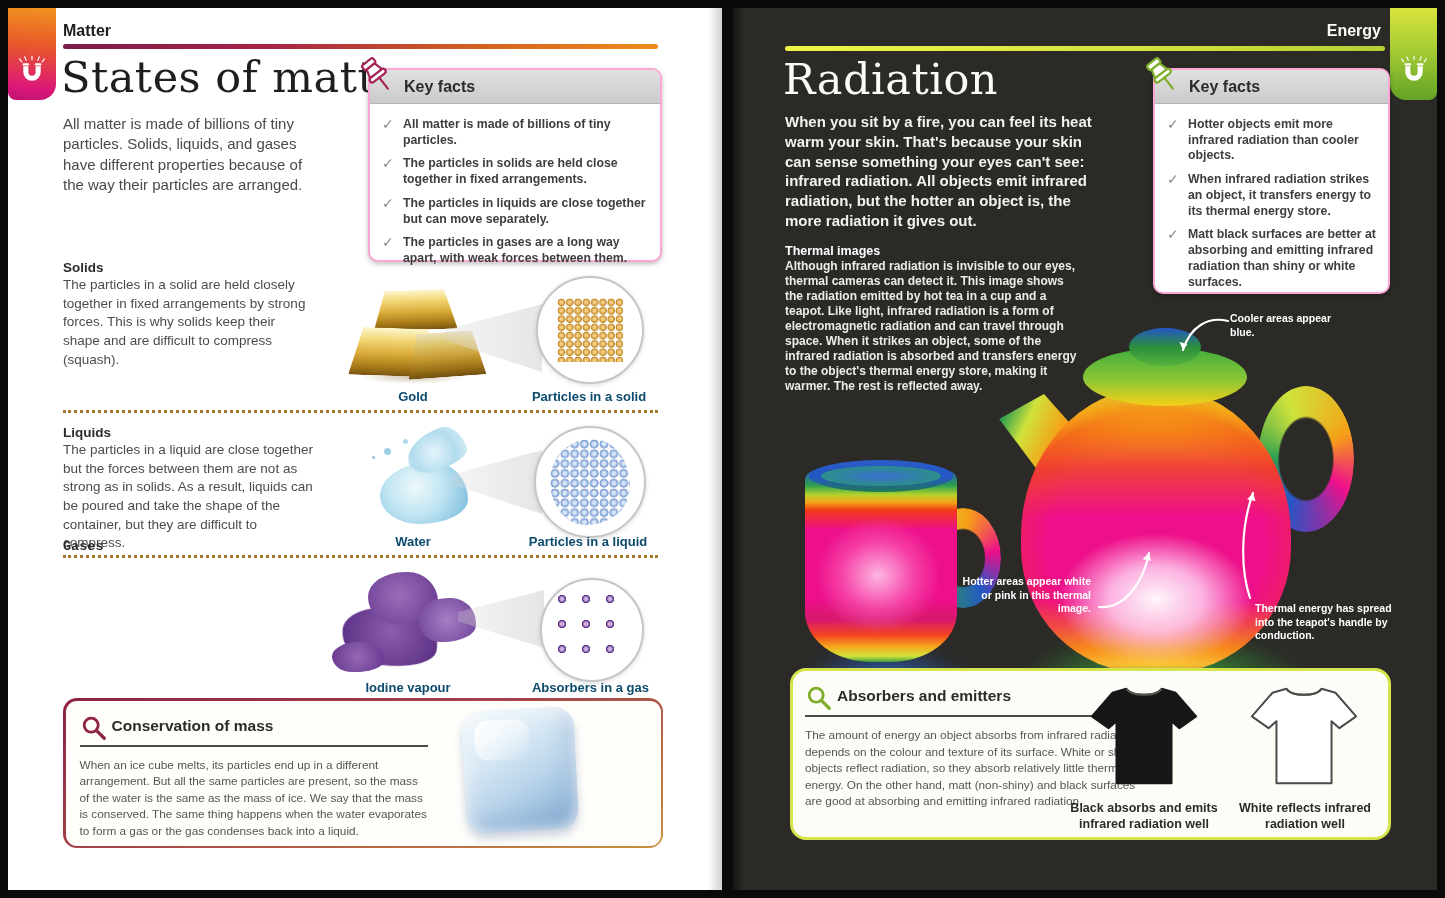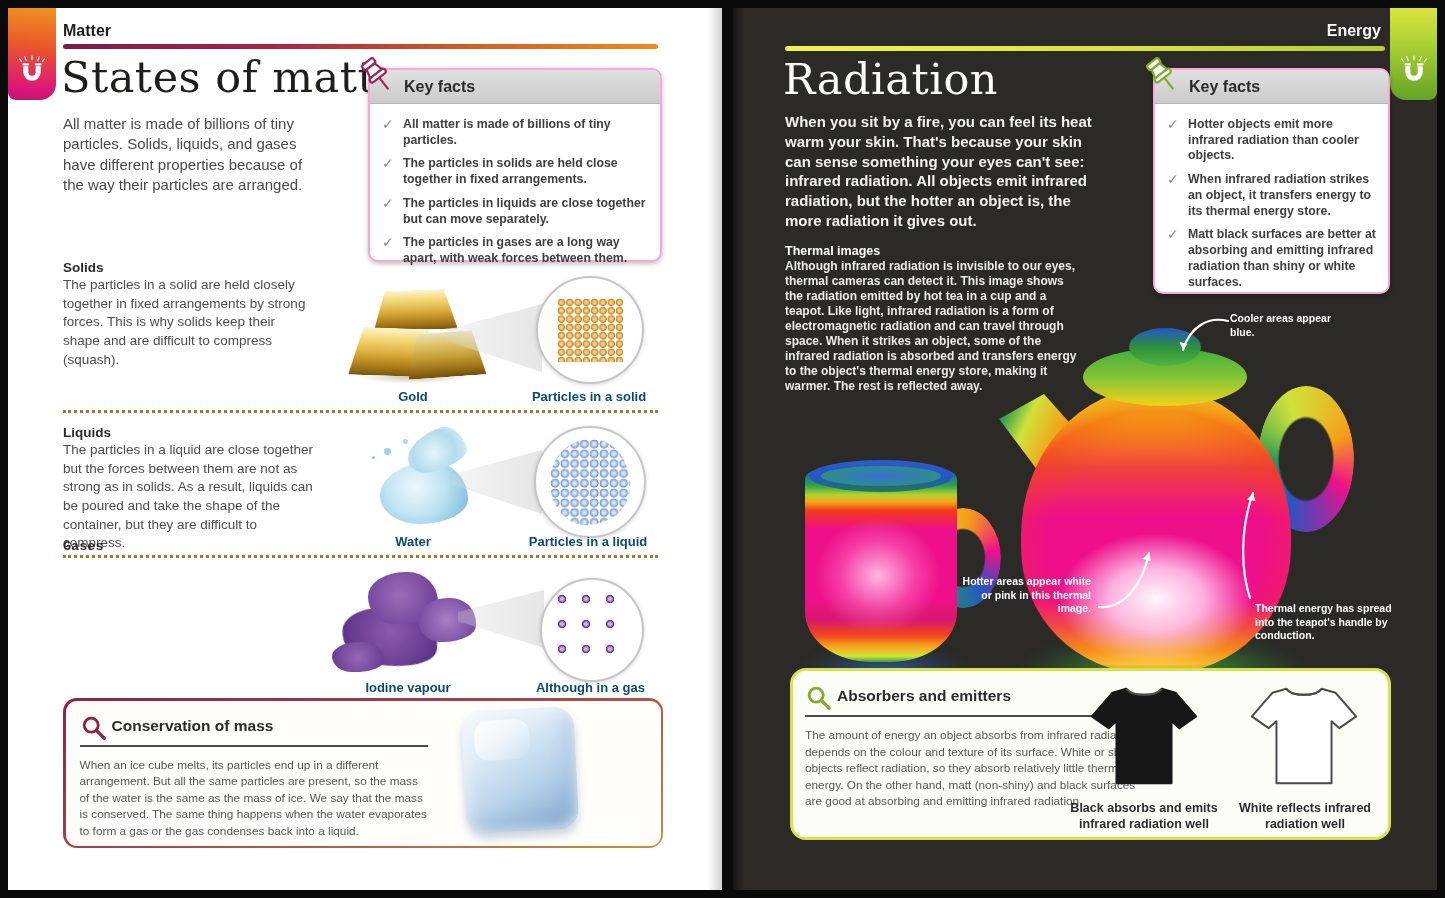--- a/index.html
+++ b/index.html
@@ -239,21 +239,21 @@
       <div class="smoke sm2"></div>
         <div class="smoke sm1"></div>
         <div class="smoke sm3"></div>
         <div class="smoke sm4"></div>
     </div>
     <div class="abs cone" style="left:450px;top:582px;width:86px;height:58px;"></div>
     <div class="abs circle" style="left:532px;top:570px;width:100px;height:100px;">
       <div class="dots-gas"></div>
     </div>
     <div class="abs caption" style="left:330px;top:672px;width:140px;">Iodine vapour</div>
-    <div class="abs caption" style="left:510px;top:672px;width:145px;">Although in a gas</div>
+    <div class="abs caption" style="left:510px;top:672px;width:145px;">Absorbers in a gas</div>
 
     <div class="abs grad-border" style="left:55px;top:690px;width:595px;height:145px;">
       <div class="grad-inner">
         <span class="abs" style="left:14px;top:13px;">
           <svg width="28" height="28" viewBox="0 0 30 30">
             <circle cx="12" cy="12" r="7.5" fill="none" stroke="#8e2344" stroke-width="3"></circle>
             <path d="M17.5 17.5 L26 26" stroke="#8e2344" stroke-width="3.5" stroke-linecap="round"></path>
           </svg>
         </span>
         <div class="abs fb-title" style="left:46px;top:16px;">Conservation of mass</div>

